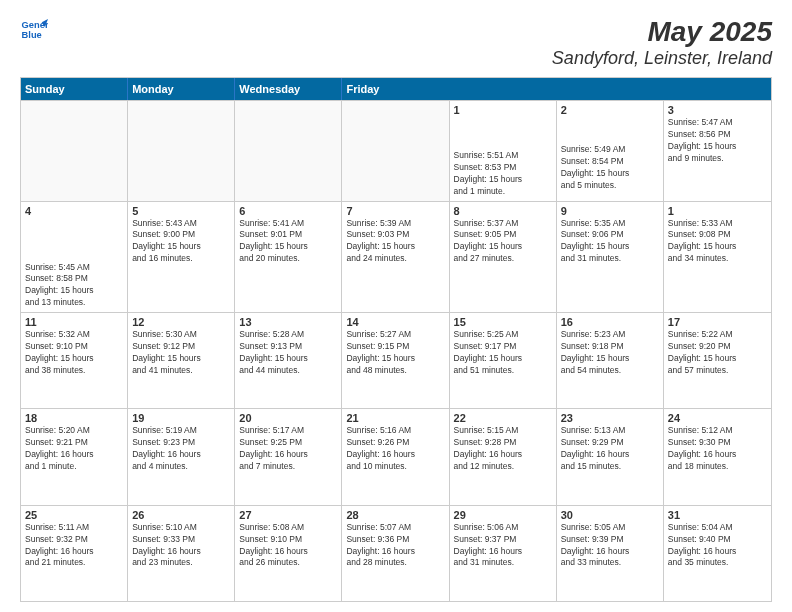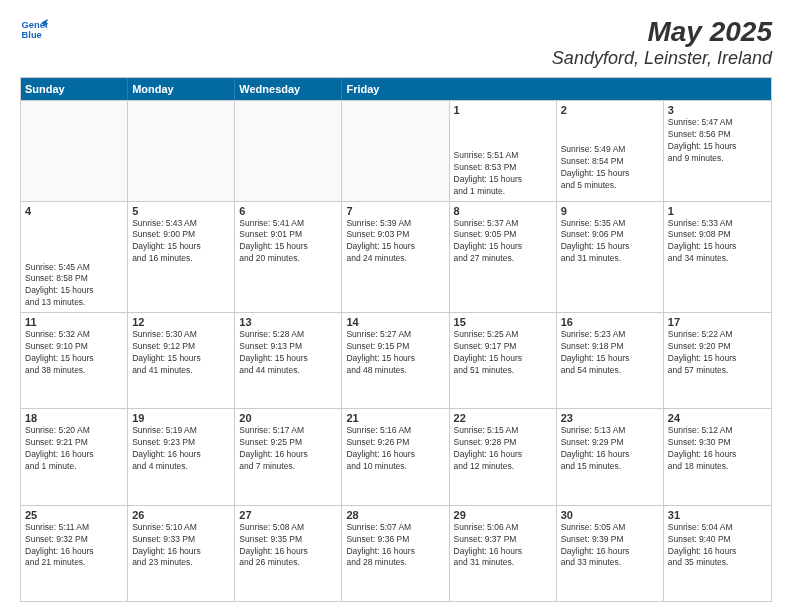--- a/index.html
+++ b/index.html
@@ -316,21 +316,21 @@
           <div class="cal-cell">
             <span class="day-num">26</span>
             <div class="day-info" style="white-space: pre-line;">Sunrise: 5:10 AM
 Sunset: 9:33 PM
 Daylight: 16 hours
 and 23 minutes.</div>
           </div>
           <div class="cal-cell">
             <span class="day-num">27</span>
             <div class="day-info" style="white-space: pre-line;">Sunrise: 5:08 AM
-Sunset: 9:35 PM
+Sunset: 9:10 PM
 Daylight: 16 hours
 and 26 minutes.</div>
           </div>
           <div class="cal-cell">
             <span class="day-num">28</span>
             <div class="day-info" style="white-space: pre-line;">Sunrise: 5:07 AM
 Sunset: 9:36 PM
 Daylight: 16 hours
 and 28 minutes.</div>
           </div>

